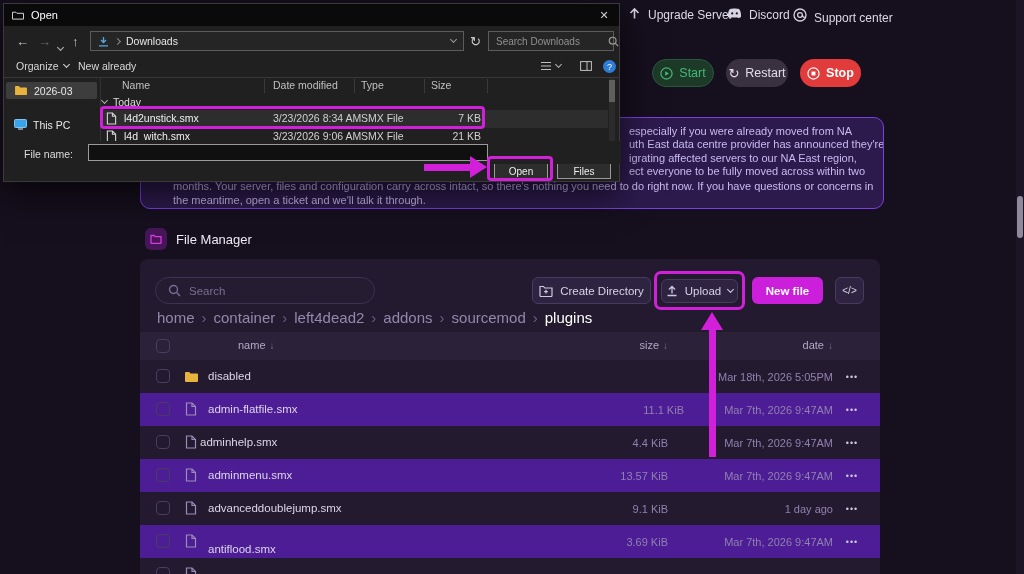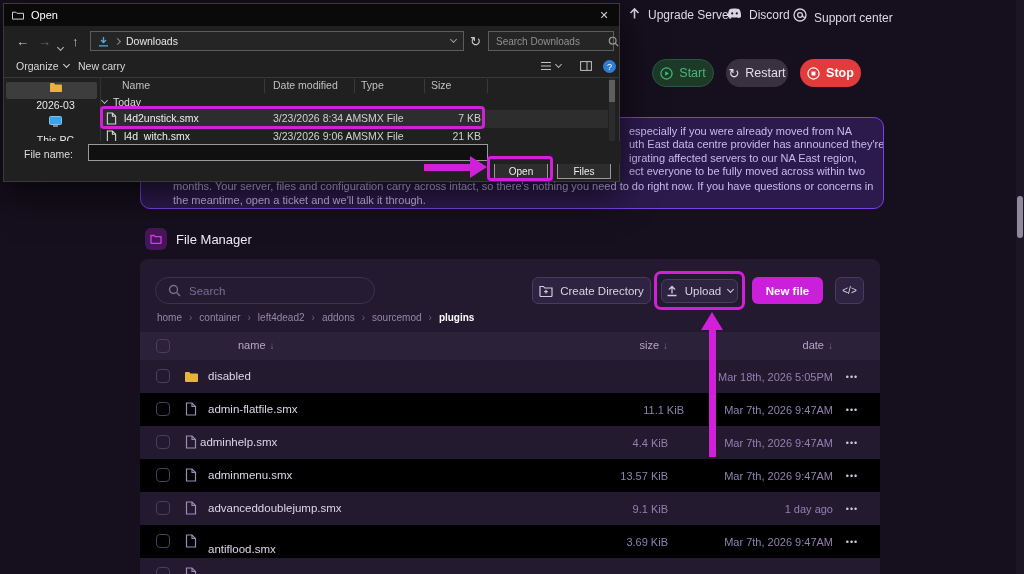--- a/index.html
+++ b/index.html
@@ -21,29 +21,29 @@
   .notice { background:#2c1a4d; border:1.5px solid #7b3fe4; border-radius:10px; overflow:hidden; }
   .notice span { position:absolute; font-size:11px; color:#c9b9ee; white-space:nowrap; line-height:13px; }
 
   
   .fm-card { background:#231a2f; border-radius:8px; overflow:hidden; }
   .fm-search { background:#251c32; border:1px solid #3e3252; border-radius:14px; color:#7a6d94; }
   .fm-search input { background:transparent; border:none; outline:none; color:#c9c0d8; font-size:11.5px; width:160px; font-family:inherit; }
   .fm-search input::placeholder { color:#7a6d94; }
   .fm-btn { background:#2e2442; border:1px solid #473b60; border-radius:6px; color:#d9d2e6; display:flex; align-items:center; justify-content:center; gap:7px; font-size:11.5px; }
   .fm-btn-primary { background:#cb1fdb; border:none; color:#ffffff; font-weight:bold; border-radius:6px; display:flex; align-items:center; justify-content:center; font-size:11.5px; }
-  .crumbs { gap:7px; font-size:10px; color:#9488ab; }
+  .crumbs { gap:7px; font-size:15px; color:#9488ab; }
   .crumb::after { content:"›"; color:#6b5f85; margin-left:7px; }
   .crumb:last-child::after { content:""; }
-  .crumb-last { color:#ffffff; font-weight:bold; }
+  .crumb-last { color:#ffffff; font-weight:normal; }
   .thead { background:#2b2138; font-size:11px; color:#b4a7c9; }
   .sort-ic { color:#7d7096; font-size:10px; margin-left:4px; }
   .cbx { width:14px; height:14px; border:1.5px solid #4a3d60; border-radius:4px; }
   .fm-row { width:740px; height:33px; }
-  .fm-row.alt { background:#000000; }
+  .fm-row.alt { background:#4c1d95; }
   .row-name { font-size:11.5px; color:#ddd6e8; }
   .row-size, .row-date { font-size:11px; color:#9180b0; text-align:right; }
   .row-menu { font-size:9px; color:#cfc8dc; letter-spacing:1px; text-align:center; cursor:pointer; }
 
   
   .chev { display:inline-block; width:5px; height:5px; border-right:1.4px solid currentColor; border-bottom:1.4px solid currentColor; }
   .chev.down { transform:rotate(45deg); margin-top:-3px; }
   .chev.right { transform:rotate(-45deg); }
 
   
@@ -52,21 +52,21 @@
   .dlg-title { font-size:11px; color:#ffffff; margin-left:7px; }
   .dlg-close { position:absolute; right:0; top:0; width:30px; height:22px; display:flex; align-items:center; justify-content:center; color:#cccccc; font-size:11px; cursor:pointer; }
   .dlg-nav { position:absolute; left:0; top:22px; width:100%; height:30px; }
   .nav-ic { position:absolute; top:8px; font-size:13px; cursor:pointer; }
   .dlg-field { background:#252525; border:1px solid #5c5c5c; }
   .dlg-field input { background:transparent; border:none; outline:none; color:#cfcfcf; font-size:10px; width:92px; font-family:inherit; }
   .dlg-field input::placeholder { color:#909090; }
   .dlg-cmd { position:absolute; left:0; top:52px; width:100%; height:22px; border-bottom:1px solid #383838; }
   .cmd-item { gap:5px; font-size:10.5px; color:#d8d8d8; cursor:pointer; }
   .dlg-body { position:absolute; left:0; top:74px; width:617px; height:63px; overflow:hidden; }
-  .side-item { position:absolute; left:2px; width:91px; height:17px; display:flex; align-items:center; gap:6px; padding-left:8px; font-size:10.5px; color:#e8e8e8; cursor:pointer;flex-direction:column; }
+  .side-item { position:absolute; left:2px; width:91px; height:17px; display:flex; align-items:center; gap:6px; padding-left:8px; font-size:10.5px; color:#e8e8e8; cursor:pointer; }
   .col-label { position:absolute; top:1px; font-size:10.5px; color:#c0c0c0; }
   .col-sep { position:absolute; top:1px; width:1px; height:14px; background:#3a3a3a; }
   .dfile-row { position:absolute; left:96px; width:508px; height:18px; }
   .dfile-cell { position:absolute; top:2px; font-size:10.5px; color:#d0d0d0; white-space:nowrap; }
   .dlg-fname { position:absolute; left:0; top:137px; width:617px; height:23px; background:#202020; z-index:5; }
   .dlg-btn { position:absolute; top:159px; width:54px; height:16px; background:#2d2d2d; border:1px solid #9a9a9a; color:#eeeeee; font-size:10px; display:flex; align-items:center; justify-content:center; cursor:pointer; }
   .dlg-select { position:absolute; left:490px; top:140px; width:118px; height:17px; background:#2d2d2d; border:1px solid #8a8a8a; display:flex; align-items:center; justify-content:space-between; padding:0 6px; font-size:10px; color:#dddddd; cursor:pointer; }
   .help-ic { width:13px; height:13px; border-radius:50%; background:#2e7cd6; color:#fff; font-size:9px; display:flex; align-items:center; justify-content:center; }
 
   
@@ -320,21 +320,21 @@
           </span>
       </div>
     </div>
 
     <div class="dlg-cmd">
       <div class="abs flex cmd-item" style="left:12px; top:4px;">
         <span>Organize</span>
         <i class="chev down"></i>
       </div>
       <div class="abs flex cmd-item" style="left:74px; top:4px;">
-        <span>New carry</span>
+        <span>New already</span>
       </div>
       <div class="abs flex" style="left:536px; top:5px; gap:4px;">
         <svg width="12" height="10" viewBox="0 0 12 10">
             <path d="M1 1.5 h10 M1 5 h10 M1 8.5 h10" stroke="#c0c0c0" stroke-width="1.2"></path>
           </svg>
         <i class="chev down" style="color:#b0b0b0;"></i>
       </div>
       <div class="abs" style="left:576px; top:5px;">
         <svg width="12" height="10" viewBox="0 0 12 10">
             <rect x="0.6" y="0.6" width="10.8" height="8.8" fill="none" stroke="#c0c0c0"></rect>

